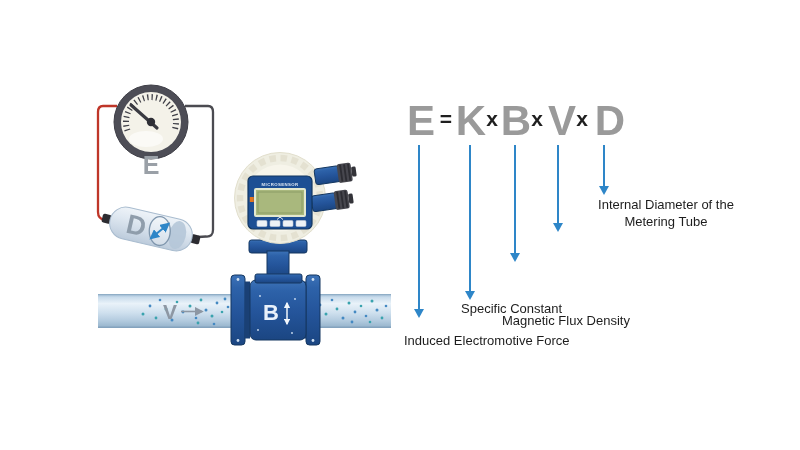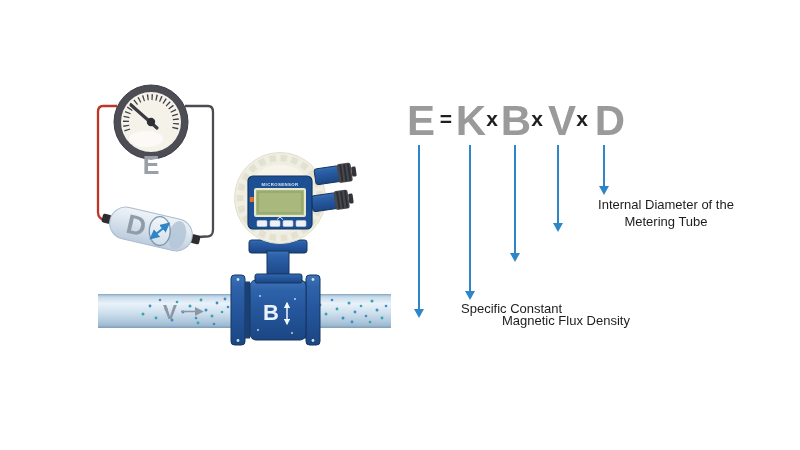--- a/index.html
+++ b/index.html
@@ -234,17 +234,18 @@
     <span class="f-op  f-x3">x</span>
     <span class="f-term f-d">D</span>
   </div>
 
   <div class="arrow arrow-e"></div>
   <div class="arrow arrow-k"></div>
   <div class="arrow arrow-b"></div>
   <div class="arrow arrow-v"></div>
   <div class="arrow arrow-d"></div>
 
+  <div class="def-label def-e">Induced Electromotive Force</div>
   <div class="def-label def-k">Specific Constant</div>
   <div class="def-label def-b">Magnetic Flux Density</div>
   <div class="def-label def-d">Internal Diameter of the Metering Tube</div>
 
 </div>
 
 </body></html>

